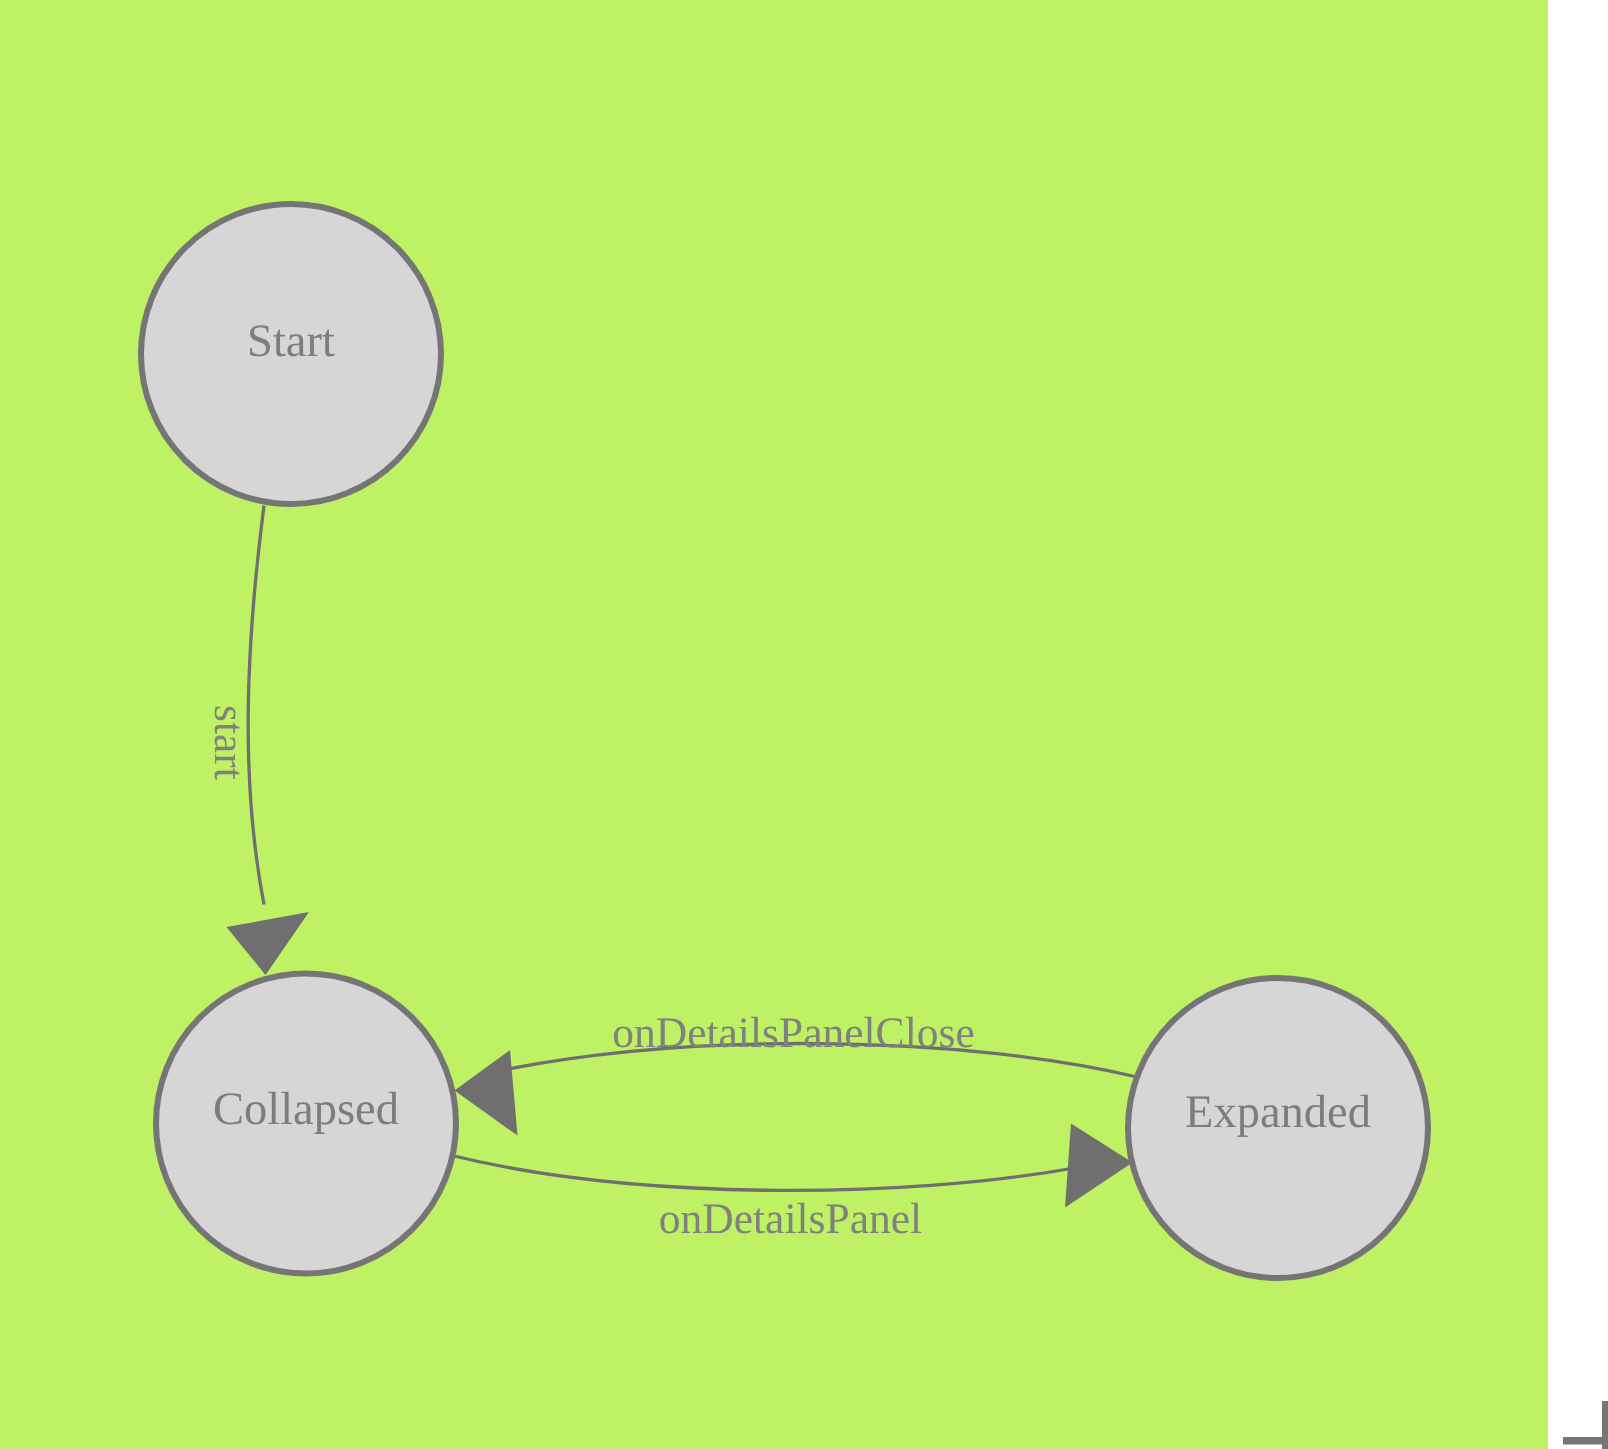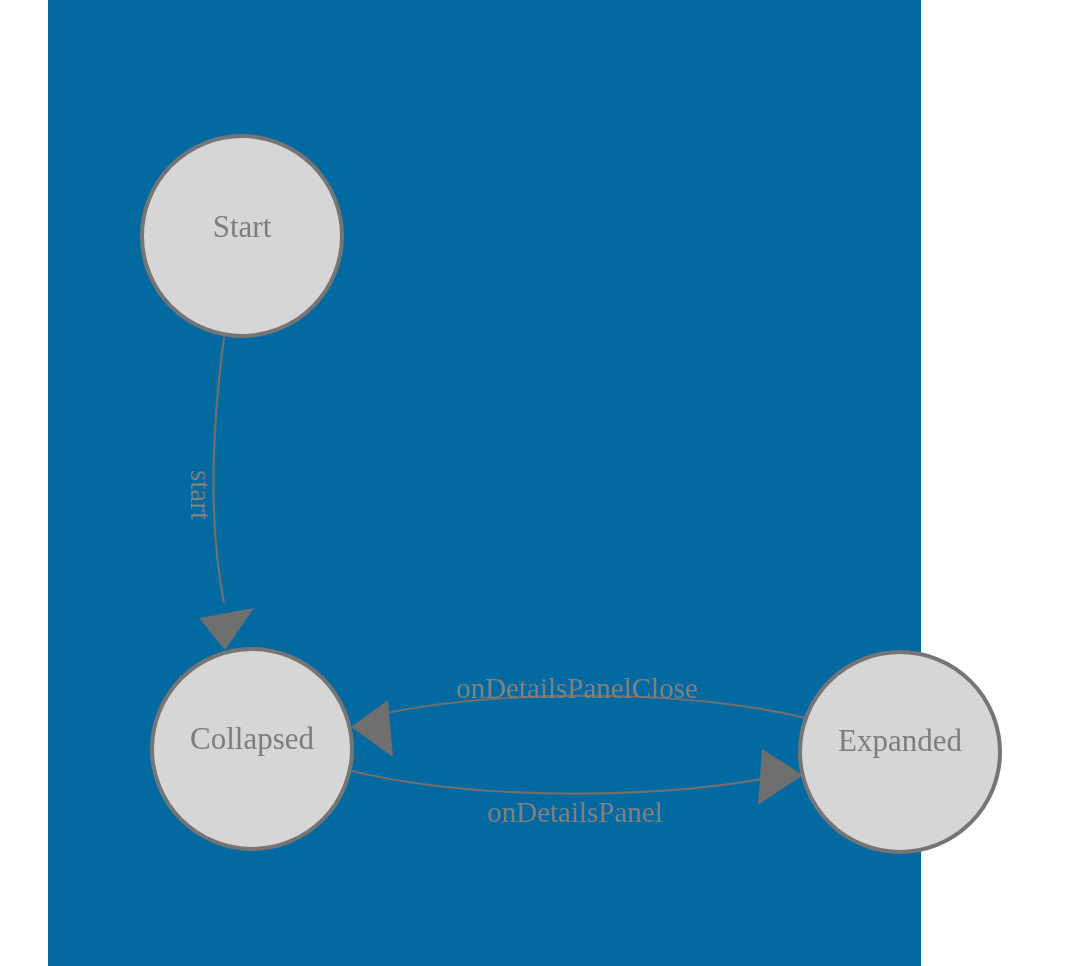--- a/index.html
+++ b/index.html
@@ -9,24 +9,23 @@
     background: #ffffff;
   }
   body {
     width: 1072px;
     height: 966px;
     overflow: hidden;
     font-family: "Liberation Serif", "DejaVu Serif", serif;
   }
   #diagram-root {
     position: relative;
-    width: 873px;
+    width: 1032px;
     height: 966px;
-    background: #0369a1;
-    margin-left: 48px;
+    background: #bef264;
   }
   svg.canvas {
     position: absolute;
     top: 0;
     left: 0;
     width: 1072px;
     height: 966px;
     display: block;
   }
   .node-circle {

